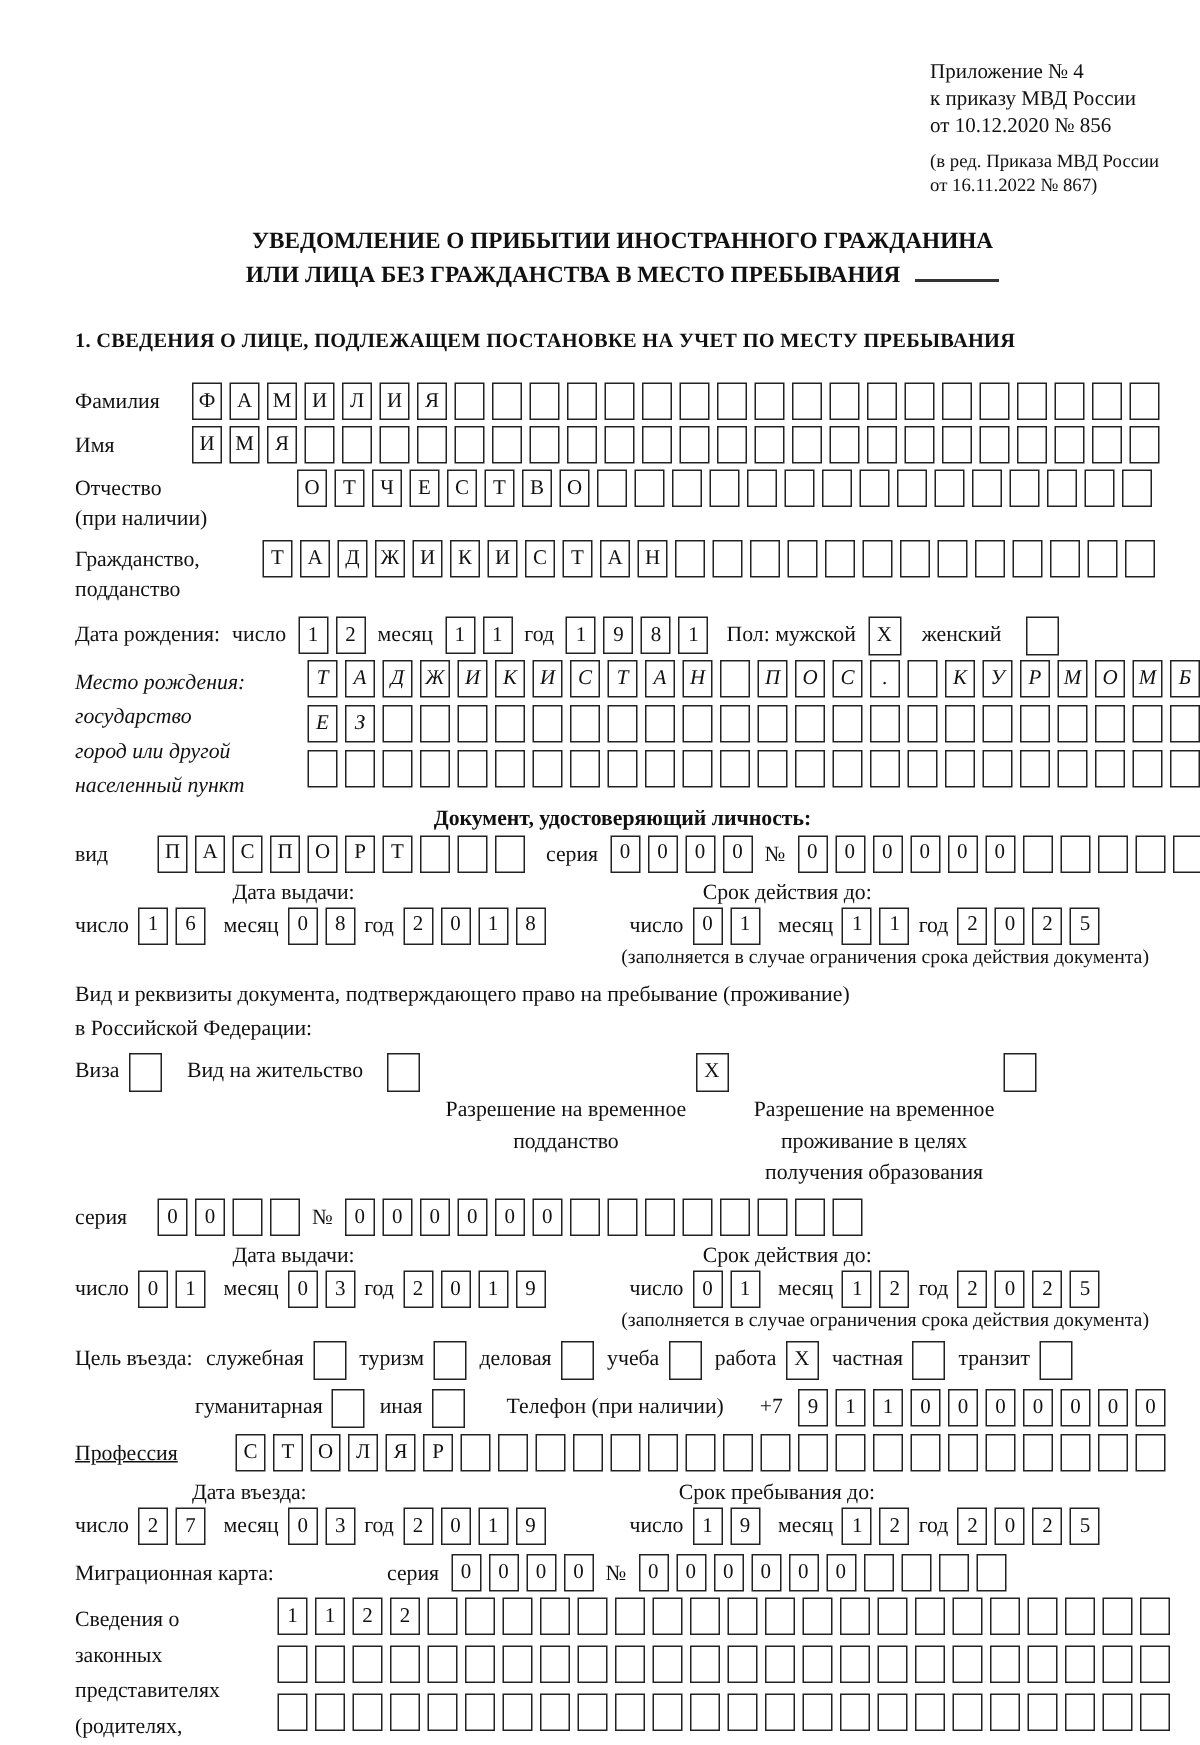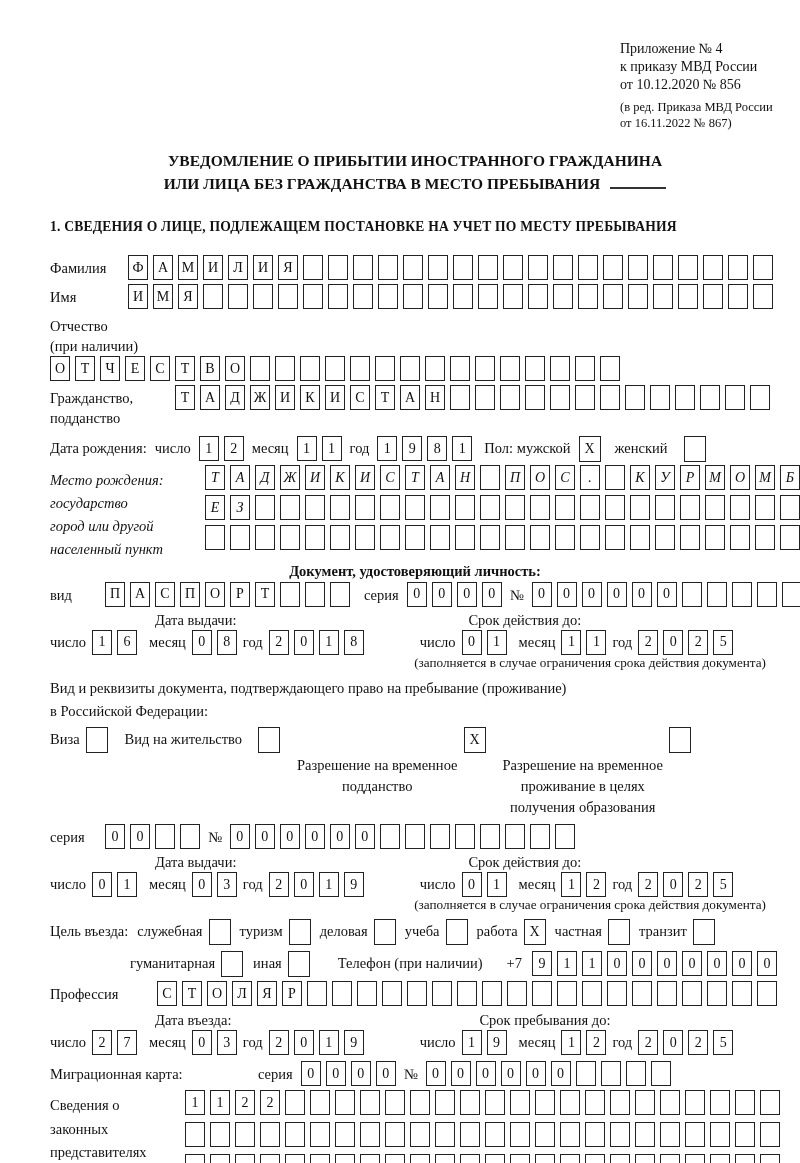--- a/index.html
+++ b/index.html
@@ -115,21 +115,21 @@
         <span class="cell"></span>
         <span class="cell"></span>
         <span class="cell"></span>
         <span class="cell"></span>
         <span class="cell"></span>
         <span class="cell"></span>
         <span class="cell"></span>
       </div>
   </div>
 
-  <div class="frow" style="margin-top:4px;flex-direction:column;">
+  <div class="frow" style="margin-top:4px;">
     <div class="flabel" style="width:148px;">
       <div>Отчество</div>
       <div>(при наличии)</div>
     </div>
     <div class="cells">
         <span class="cell">О</span>
         <span class="cell">Т</span>
         <span class="cell">Ч</span>
         <span class="cell">Е</span>
         <span class="cell">С</span>
@@ -543,21 +543,21 @@
         <span class="cell">0</span>
         <span class="cell">0</span>
         <span class="cell">0</span>
         <span class="cell">0</span>
         <span class="cell">0</span>
         <span class="cell">0</span>
       </span>
   </div>
 
   <div class="frow" style="margin-top:4px;">
-    <div class="flabel" style="width:107px;">Профессия</div>
+    <div class="flabel" style="width:107px;text-decoration:underline;">Профессия</div>
     <div class="cells">
         <span class="cell">С</span>
         <span class="cell">Т</span>
         <span class="cell">О</span>
         <span class="cell">Л</span>
         <span class="cell">Я</span>
         <span class="cell">Р</span>
         <span class="cell"></span>
         <span class="cell"></span>
         <span class="cell"></span>
@@ -574,21 +574,21 @@
         <span class="cell"></span>
         <span class="cell"></span>
         <span class="cell"></span>
         <span class="cell"></span>
         <span class="cell"></span>
         <span class="cell"></span>
       </div>
   </div>
 
   <div class="two-labels" style="margin-top:6px;">
-    <span style="margin-left:105px;">Дата въезда:</span>
+    <span style="margin-left:78px;">Дата въезда:</span>
     <span style="margin-left:248px;">Срок пребывания до:</span>
   </div>
 
   <div class="date-row" style="margin-top:1px;">
     <div class="date-group">
       <span class="lbl">число</span>
       <span class="cells">
           <span class="cell">2</span>
           <span class="cell">7</span>
         </span>

